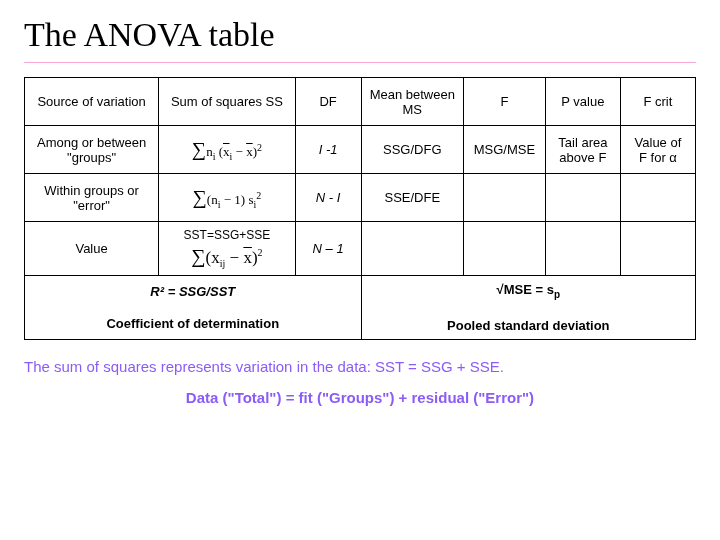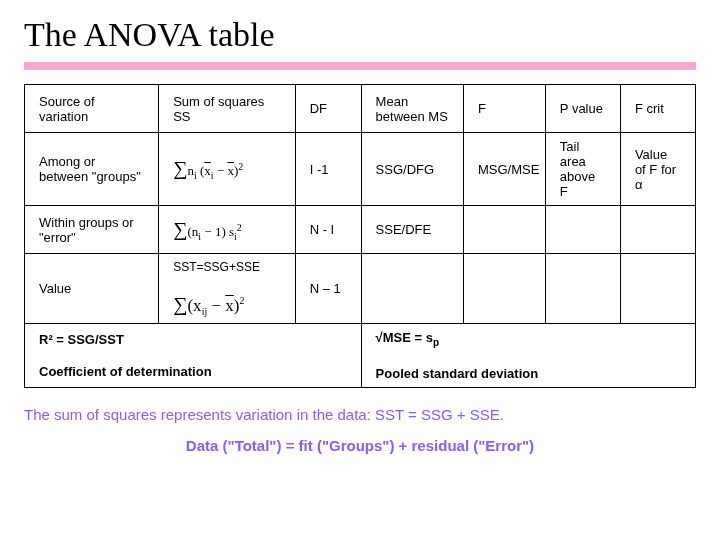--- a/index.html
+++ b/index.html
@@ -7,39 +7,39 @@
     width: 720px;
     height: 540px;
     background: #fff;
     font-family: Arial, Helvetica, sans-serif;
     color: #000;
     padding: 10px 24px 16px 24px;
     position: relative;
   }
   .title-region {
     padding: 6px 0 8px 0;
-    border-bottom: 8px solid #f9a8d4;
+    border-bottom: 1px solid #f9a8d4;
     margin-bottom: 14px;
   }
   .title-region h1 {
     font-family: "Times New Roman", Times, serif;
     font-weight: normal;
     font-size: 34px;
     color: #000;
   }
   table.anova {
     border-collapse: collapse;
     width: 100%;
     table-layout: fixed;
   }
   table.anova th, table.anova td {
     border: 1px solid #000;
-    padding: 6px 14px;
+    padding: 6px 8px;
     font-size: 13px;
-    text-align: left;
+    text-align: center;
     vertical-align: middle;
     height: 48px;
   }
   table.anova th {
     font-weight: normal;
     background: #fff;
   }
   col.c-source { width: 118px; }
   col.c-ss { width: 120px; }
   col.c-df { width: 58px; }
@@ -48,21 +48,21 @@
   col.c-p { width: 66px; }
   col.c-fc { width: 66px; }
   .source-cell { text-align: left; }
   .formula-cell {
     font-family: "Times New Roman", Times, serif;
     font-size: 17px;
   }
   .sigma { font-size: 20px; }
   .sub { font-size: 10px; vertical-align: sub; }
   .sup { font-size: 10px; vertical-align: super; }
-  .ital { }
+  .ital { font-style: italic; }
   tfoot td {
     font-size: 13px;
     text-align: left;
     padding: 8px 10px;
     height: auto;
   }
   .footer-left { font-weight: bold; }
   .footer-left .sub-line { font-weight: bold; display:block; margin-top:17px;}
   .footer-right { font-weight: bold; }
   .footer-right .line1 { display:block;}
@@ -129,21 +129,21 @@
       </td>
       <td><span class="ital">N - I</span></td>
       <td>SSE/DFE</td>
       <td></td>
       <td></td>
       <td></td>
     </tr>
     <tr>
       <td class="source-cell">Value</td>
       <td>
-        <div style="font-size:12px;margin-bottom:19px;">SST=SSG+SSE</div>
+        <div style="font-size:12px;margin-bottom:3px;">SST=SSG+SSE</div>
         <div class="formula-cell">
           <span class="sigma">∑</span>(x<span class="sub">ij</span> − <span class="ol">x</span>)<span class="sup">2</span>
         </div>
       </td>
       <td><span class="ital">N – 1</span></td>
       <td></td>
       <td></td>
       <td></td>
       <td></td>
     </tr>

